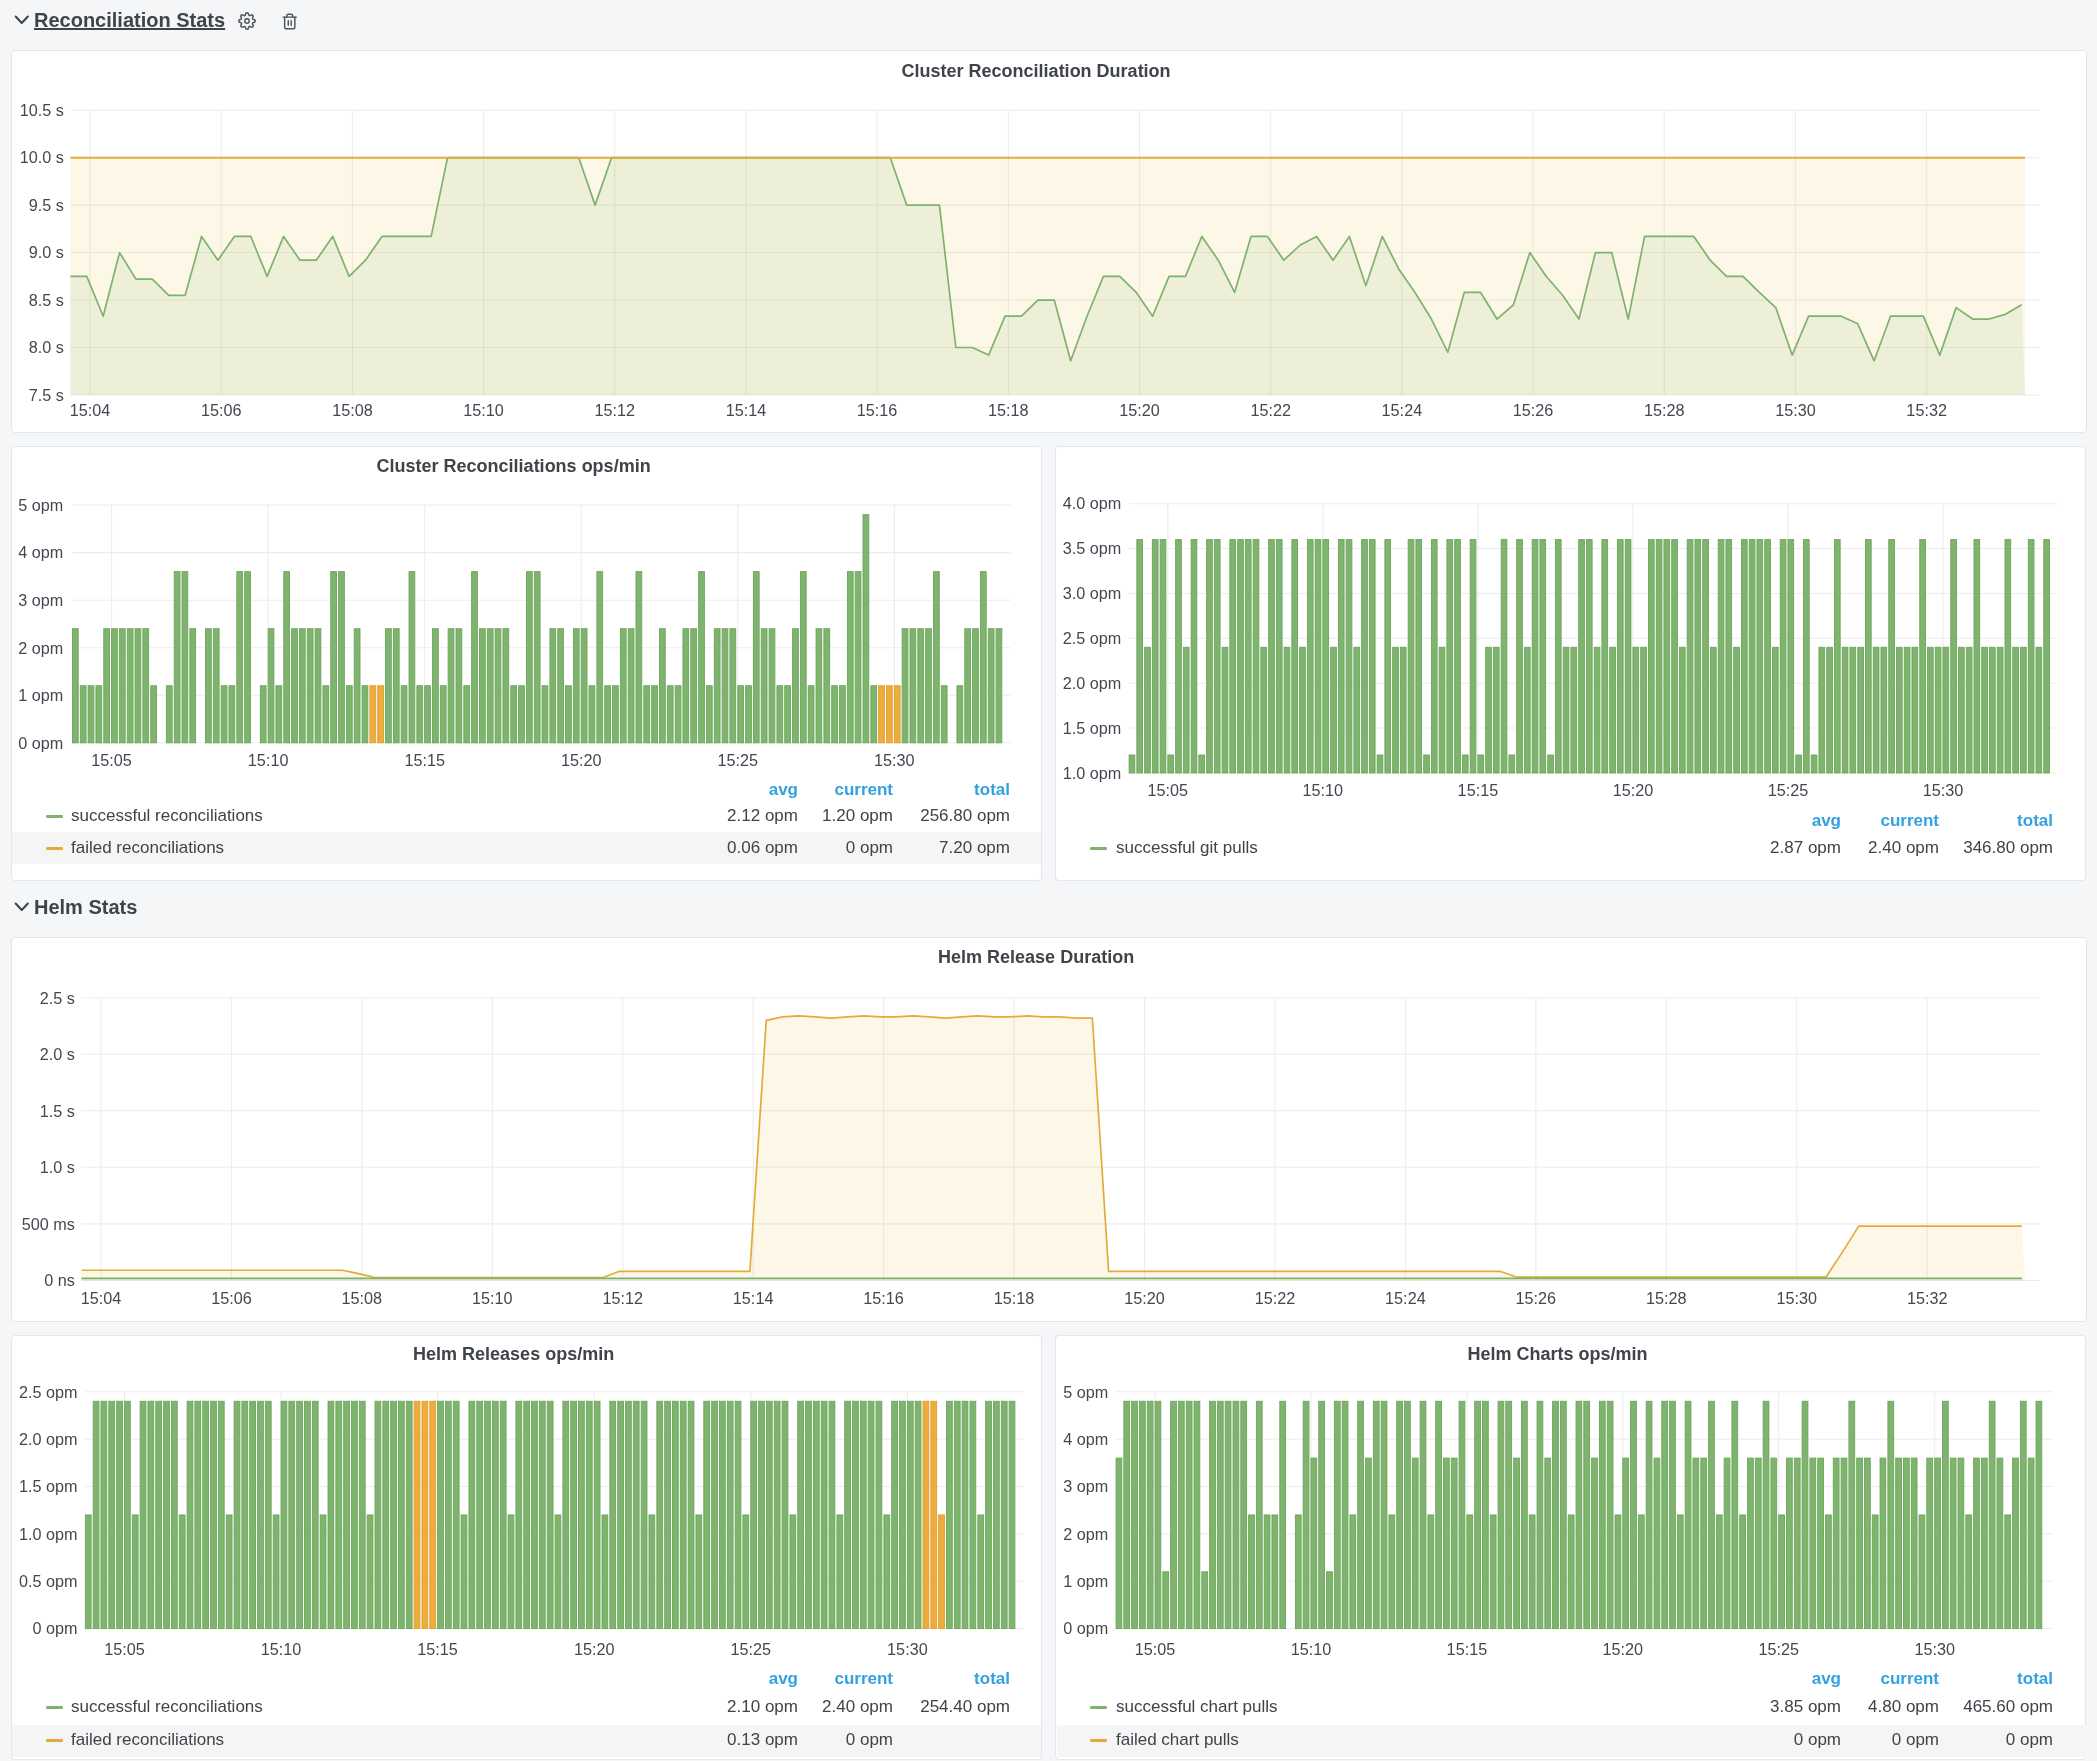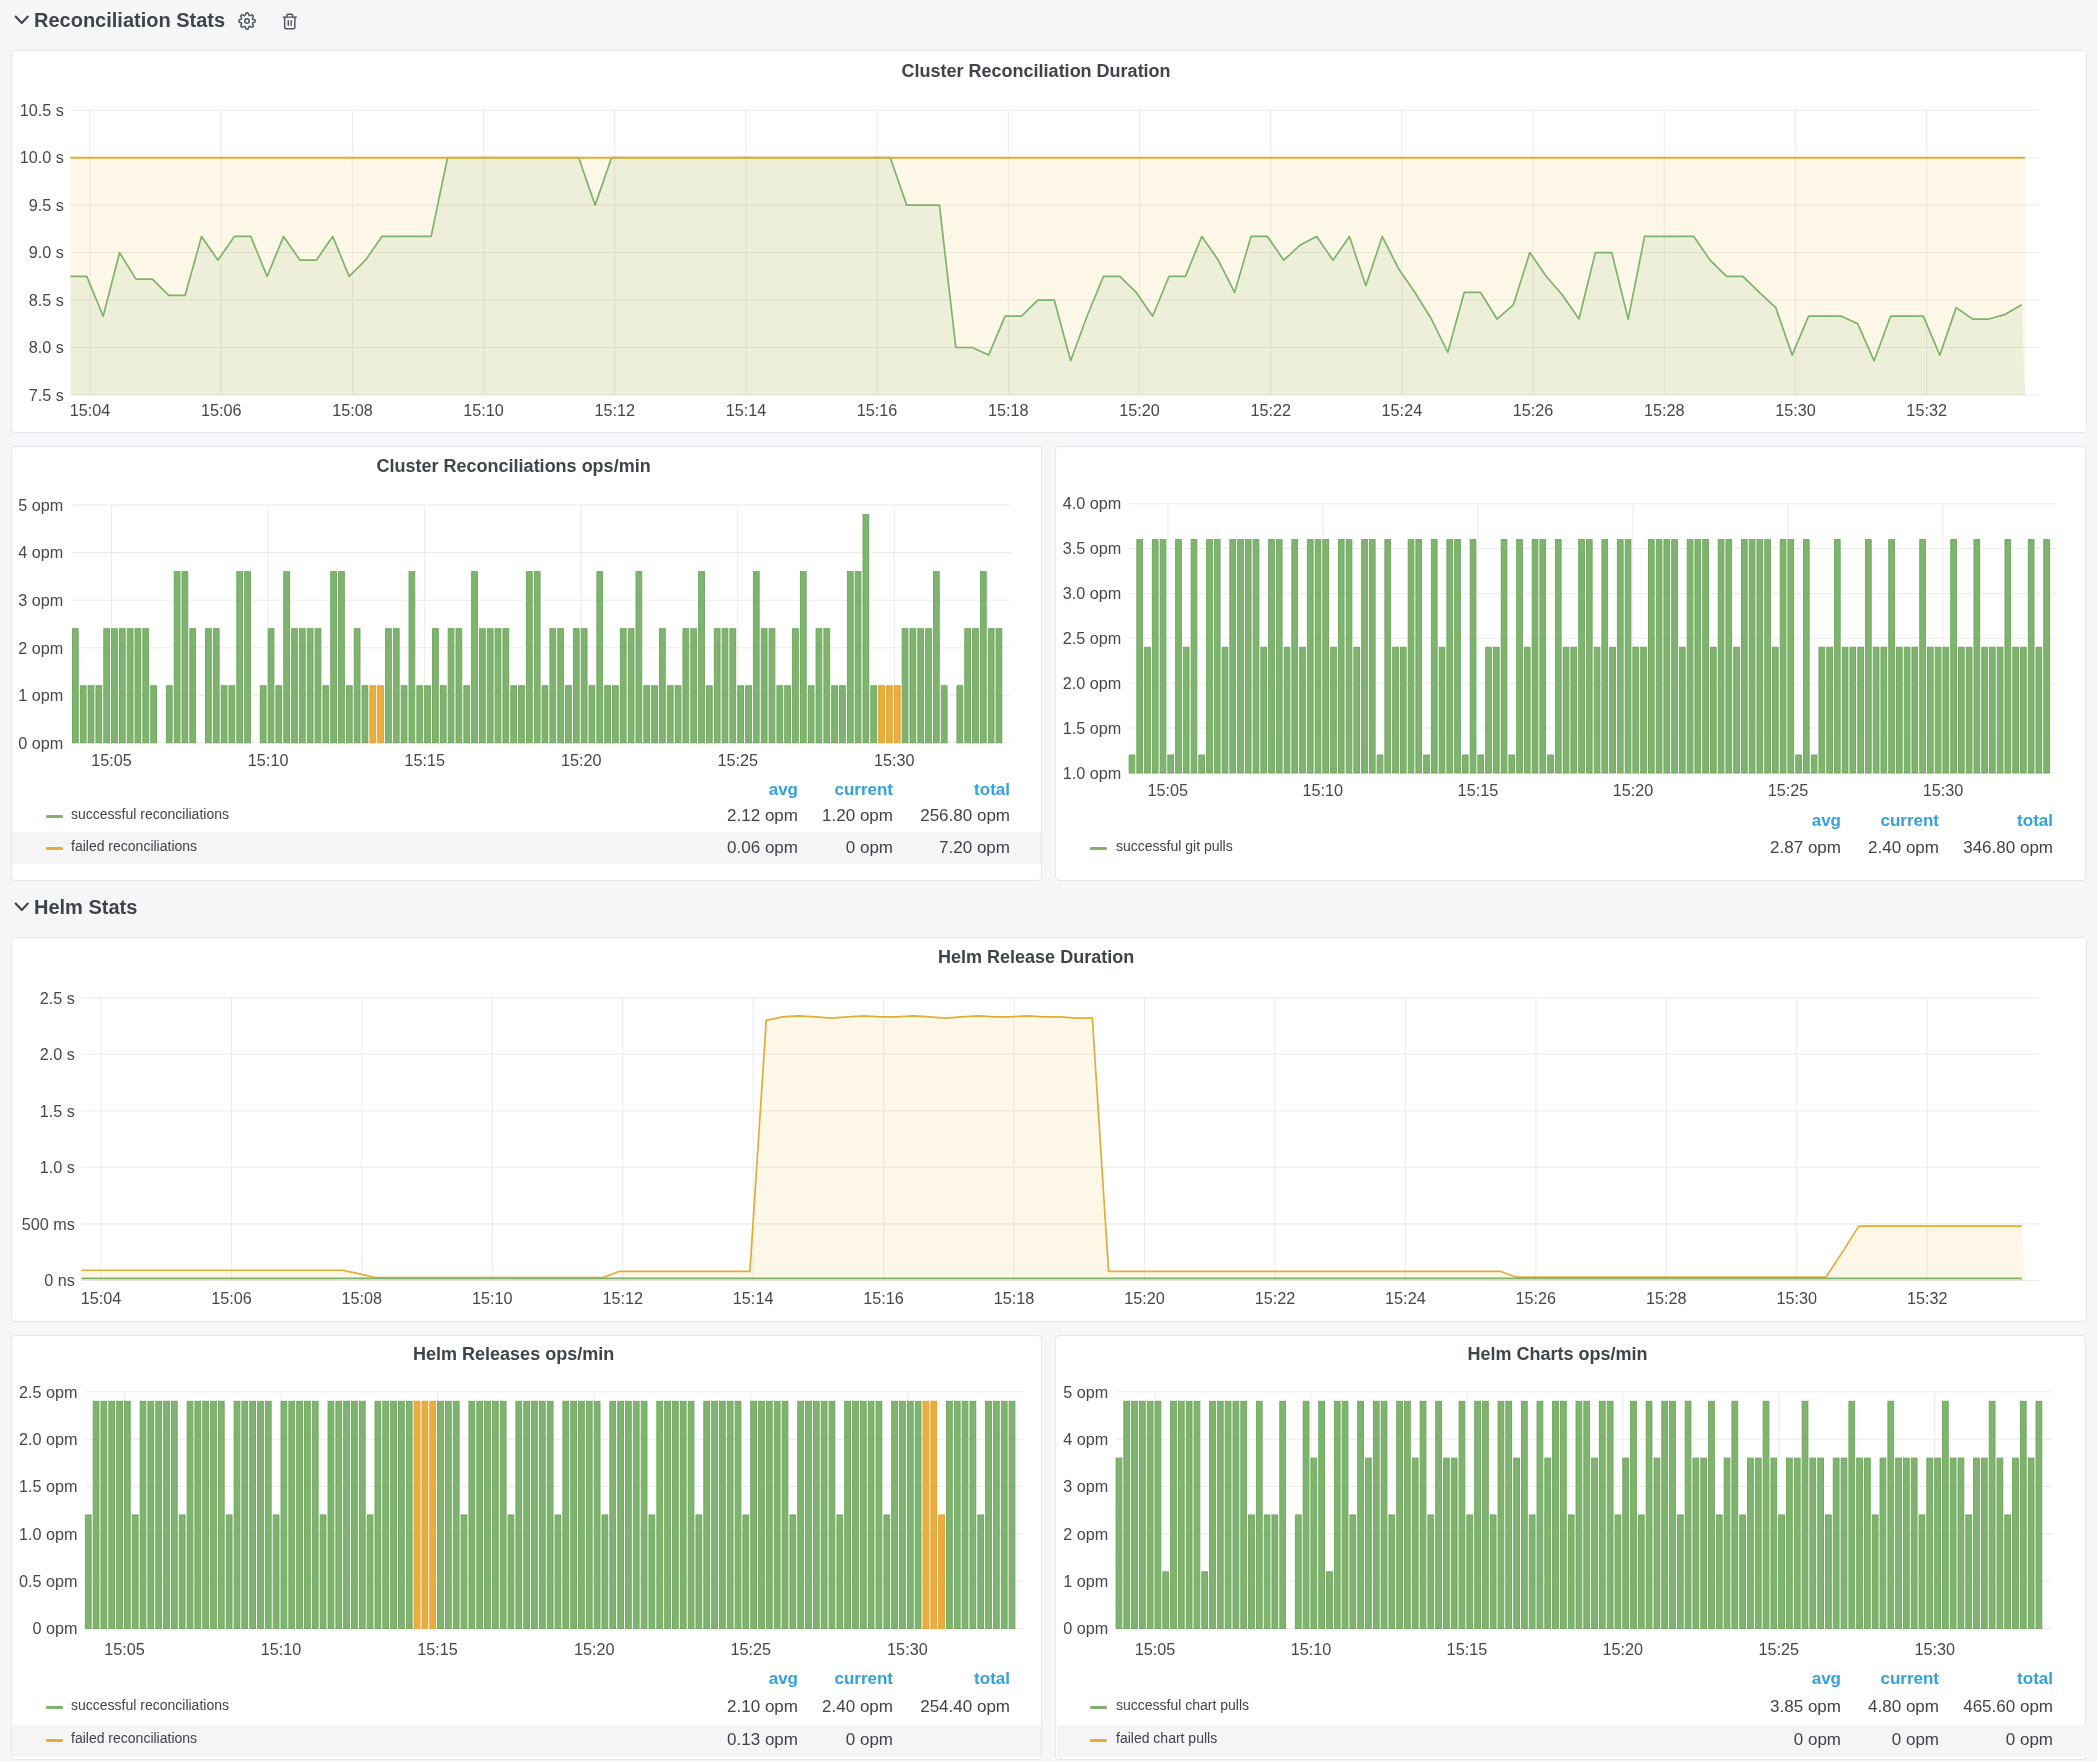--- a/index.html
+++ b/index.html
@@ -1,29 +1,29 @@
 <!DOCTYPE html>
 <html style="font-size:10.4px"><head><meta charset="utf-8"><style>
 html,body{margin:0;padding:0;background:#f5f6f8;}
 *{box-sizing:border-box;}
 .page{position:relative;width:2097px;height:1761px;background:#f5f6f8;font-family:"Liberation Sans",sans-serif;overflow:hidden;}
 .panel{position:absolute;background:#fff;border:1.3px solid #e3e6ea;border-radius:3.9px;}
 .ptitle{position:absolute;width:100%;text-align:center;font-weight:700;font-size:18px;color:#3f434a;}
 .shead{position:absolute;font-weight:700;font-size:20px;color:#3f434a;}
-.leg{position:absolute;font-size:14px;color:#3f434a;white-space:nowrap;}
+.leg{position:absolute;font-size:17px;color:#3f434a;white-space:nowrap;}
 .legv{position:absolute;font-size:17px;color:#3f434a;white-space:nowrap;transform:translateX(-100%);}
 .legh{position:absolute;font-size:17px;color:#33a1e0;font-weight:700;white-space:nowrap;transform:translateX(-100%);}
 .dash{position:absolute;width:17px;height:2.6px;border-radius:1.3px;}
 .stripe{position:absolute;background:#f5f5f6;}
 </style></head><body>
 <div class="page">
 <svg style="position:absolute;left:11.7px;top:10.4px" width="19.5" height="19.5" viewBox="0 0 24 24" fill="none" stroke="#3f434a" stroke-width="2.5" stroke-linecap="round" stroke-linejoin="round">
       <polyline points="4.5 8 12 16 19.5 8"></polyline>
     </svg>
-<div class="shead" style="left:34px;top:9px;">Reconciliation Stats</div>
+<div class="shead" style="left:34px;top:9px;text-decoration:underline;">Reconciliation Stats</div>
 <svg style="position:absolute;left:238px;top:12.3px" width="18" height="18" viewBox="0 0 24 24" fill="none" stroke="#4f545b" stroke-width="2" stroke-linecap="round" stroke-linejoin="round">
       <circle cx="12" cy="12" r="3"></circle>
       <path d="M19.4 15a1.65 1.65 0 0 0 .33 1.82l.06.06a2 2 0 0 1 0 2.83 2 2 0 0 1-2.83 0l-.06-.06a1.65 1.65 0 0 0-1.82-.33 1.65 1.65 0 0 0-1 1.51V21a2 2 0 0 1-2 2 2 2 0 0 1-2-2v-.09A1.65 1.65 0 0 0 9 19.4a1.65 1.65 0 0 0-1.82.33l-.06.06a2 2 0 0 1-2.83 0 2 2 0 0 1 0-2.83l.06-.06a1.65 1.65 0 0 0 .33-1.82 1.65 1.65 0 0 0-1.51-1H3a2 2 0 0 1-2-2 2 2 0 0 1 2-2h.09A1.65 1.65 0 0 0 4.6 9a1.65 1.65 0 0 0-.33-1.82l-.06-.06a2 2 0 0 1 0-2.83 2 2 0 0 1 2.83 0l.06.06a1.65 1.65 0 0 0 1.82.33H9a1.65 1.65 0 0 0 1-1.51V3a2 2 0 0 1 2-2 2 2 0 0 1 2 2v.09a1.65 1.65 0 0 0 1 1.51 1.65 1.65 0 0 0 1.82-.33l.06-.06a2 2 0 0 1 2.83 0 2 2 0 0 1 0 2.83l-.06.06a1.65 1.65 0 0 0-.33 1.82V9a1.65 1.65 0 0 0 1.51 1H21a2 2 0 0 1 2 2 2 2 0 0 1-2 2h-.09a1.65 1.65 0 0 0-1.51 1z"></path>
     </svg>
 <svg style="position:absolute;left:281px;top:11.7px" width="17.5" height="19" viewBox="0 0 24 24" fill="none" stroke="#4f545b" stroke-width="2" stroke-linecap="round" stroke-linejoin="round">
       <polyline points="3 6 5 6 21 6"></polyline>
       <path d="M19 6v14a2 2 0 0 1-2 2H7a2 2 0 0 1-2-2V6m3 0V4a2 2 0 0 1 2-2h4a2 2 0 0 1 2 2v2"></path>
       <line x1="10" y1="11" x2="10" y2="17"></line>
       <line x1="14" y1="11" x2="14" y2="17"></line>
     </svg>

